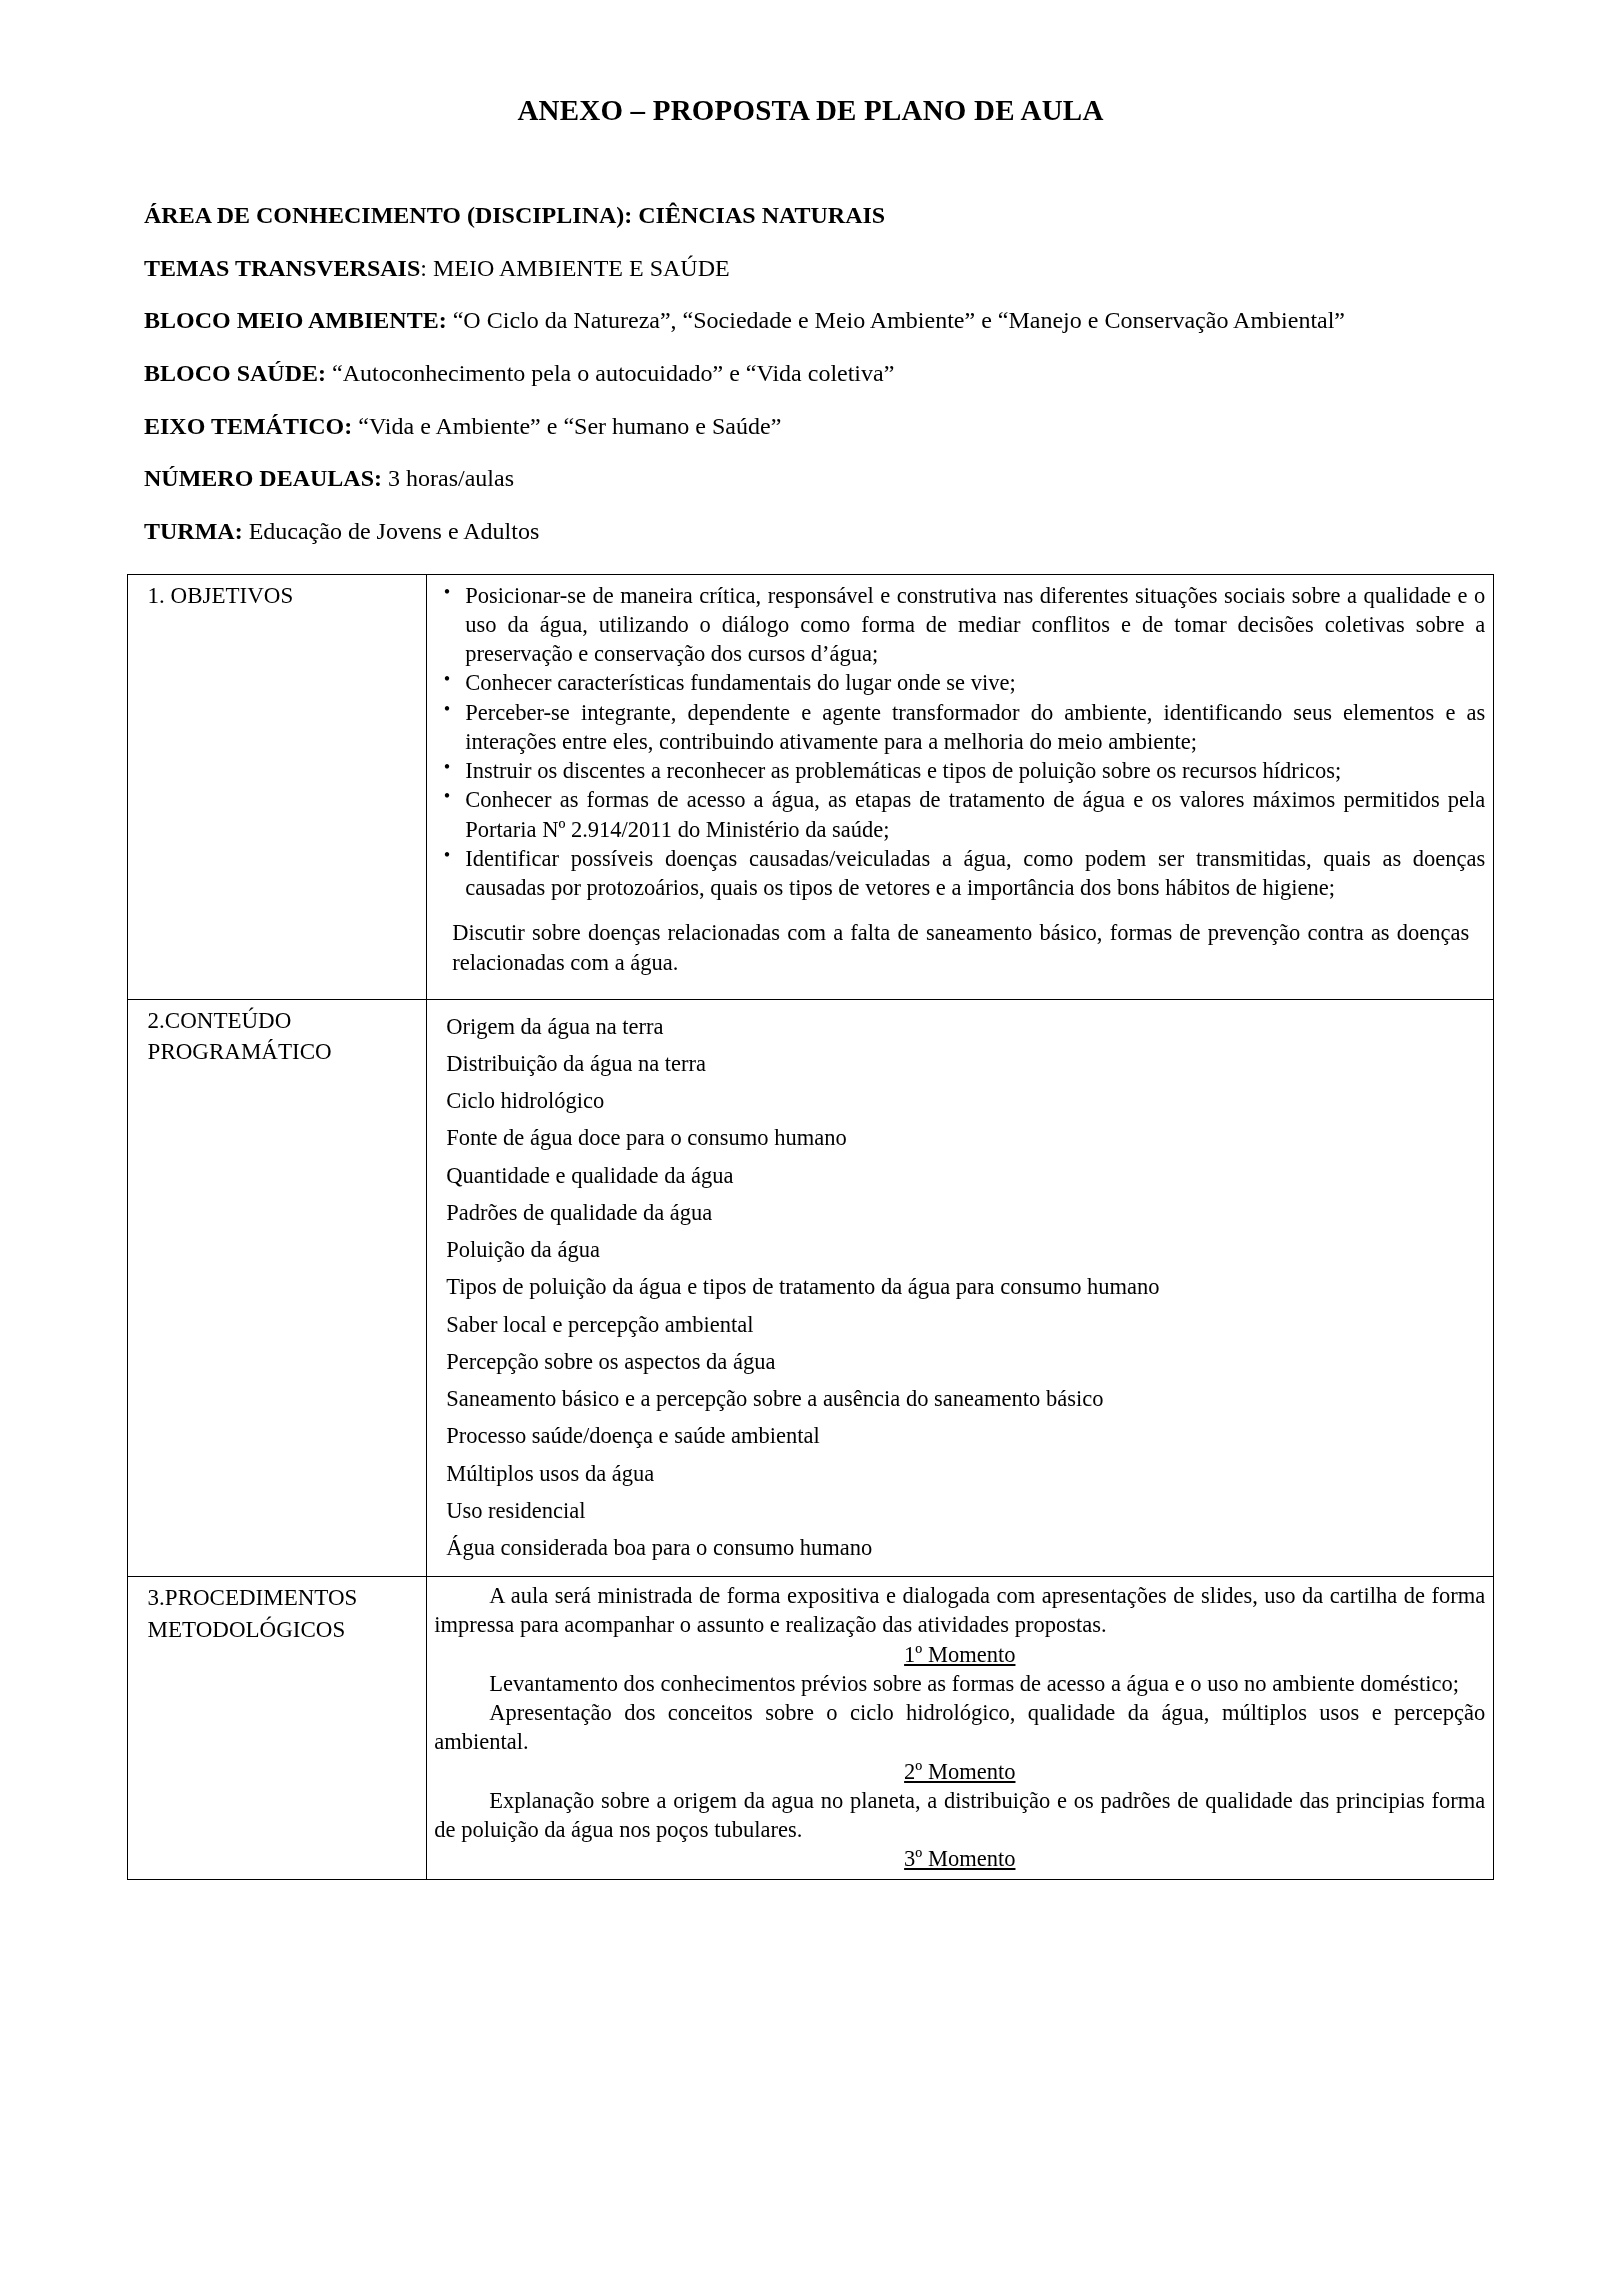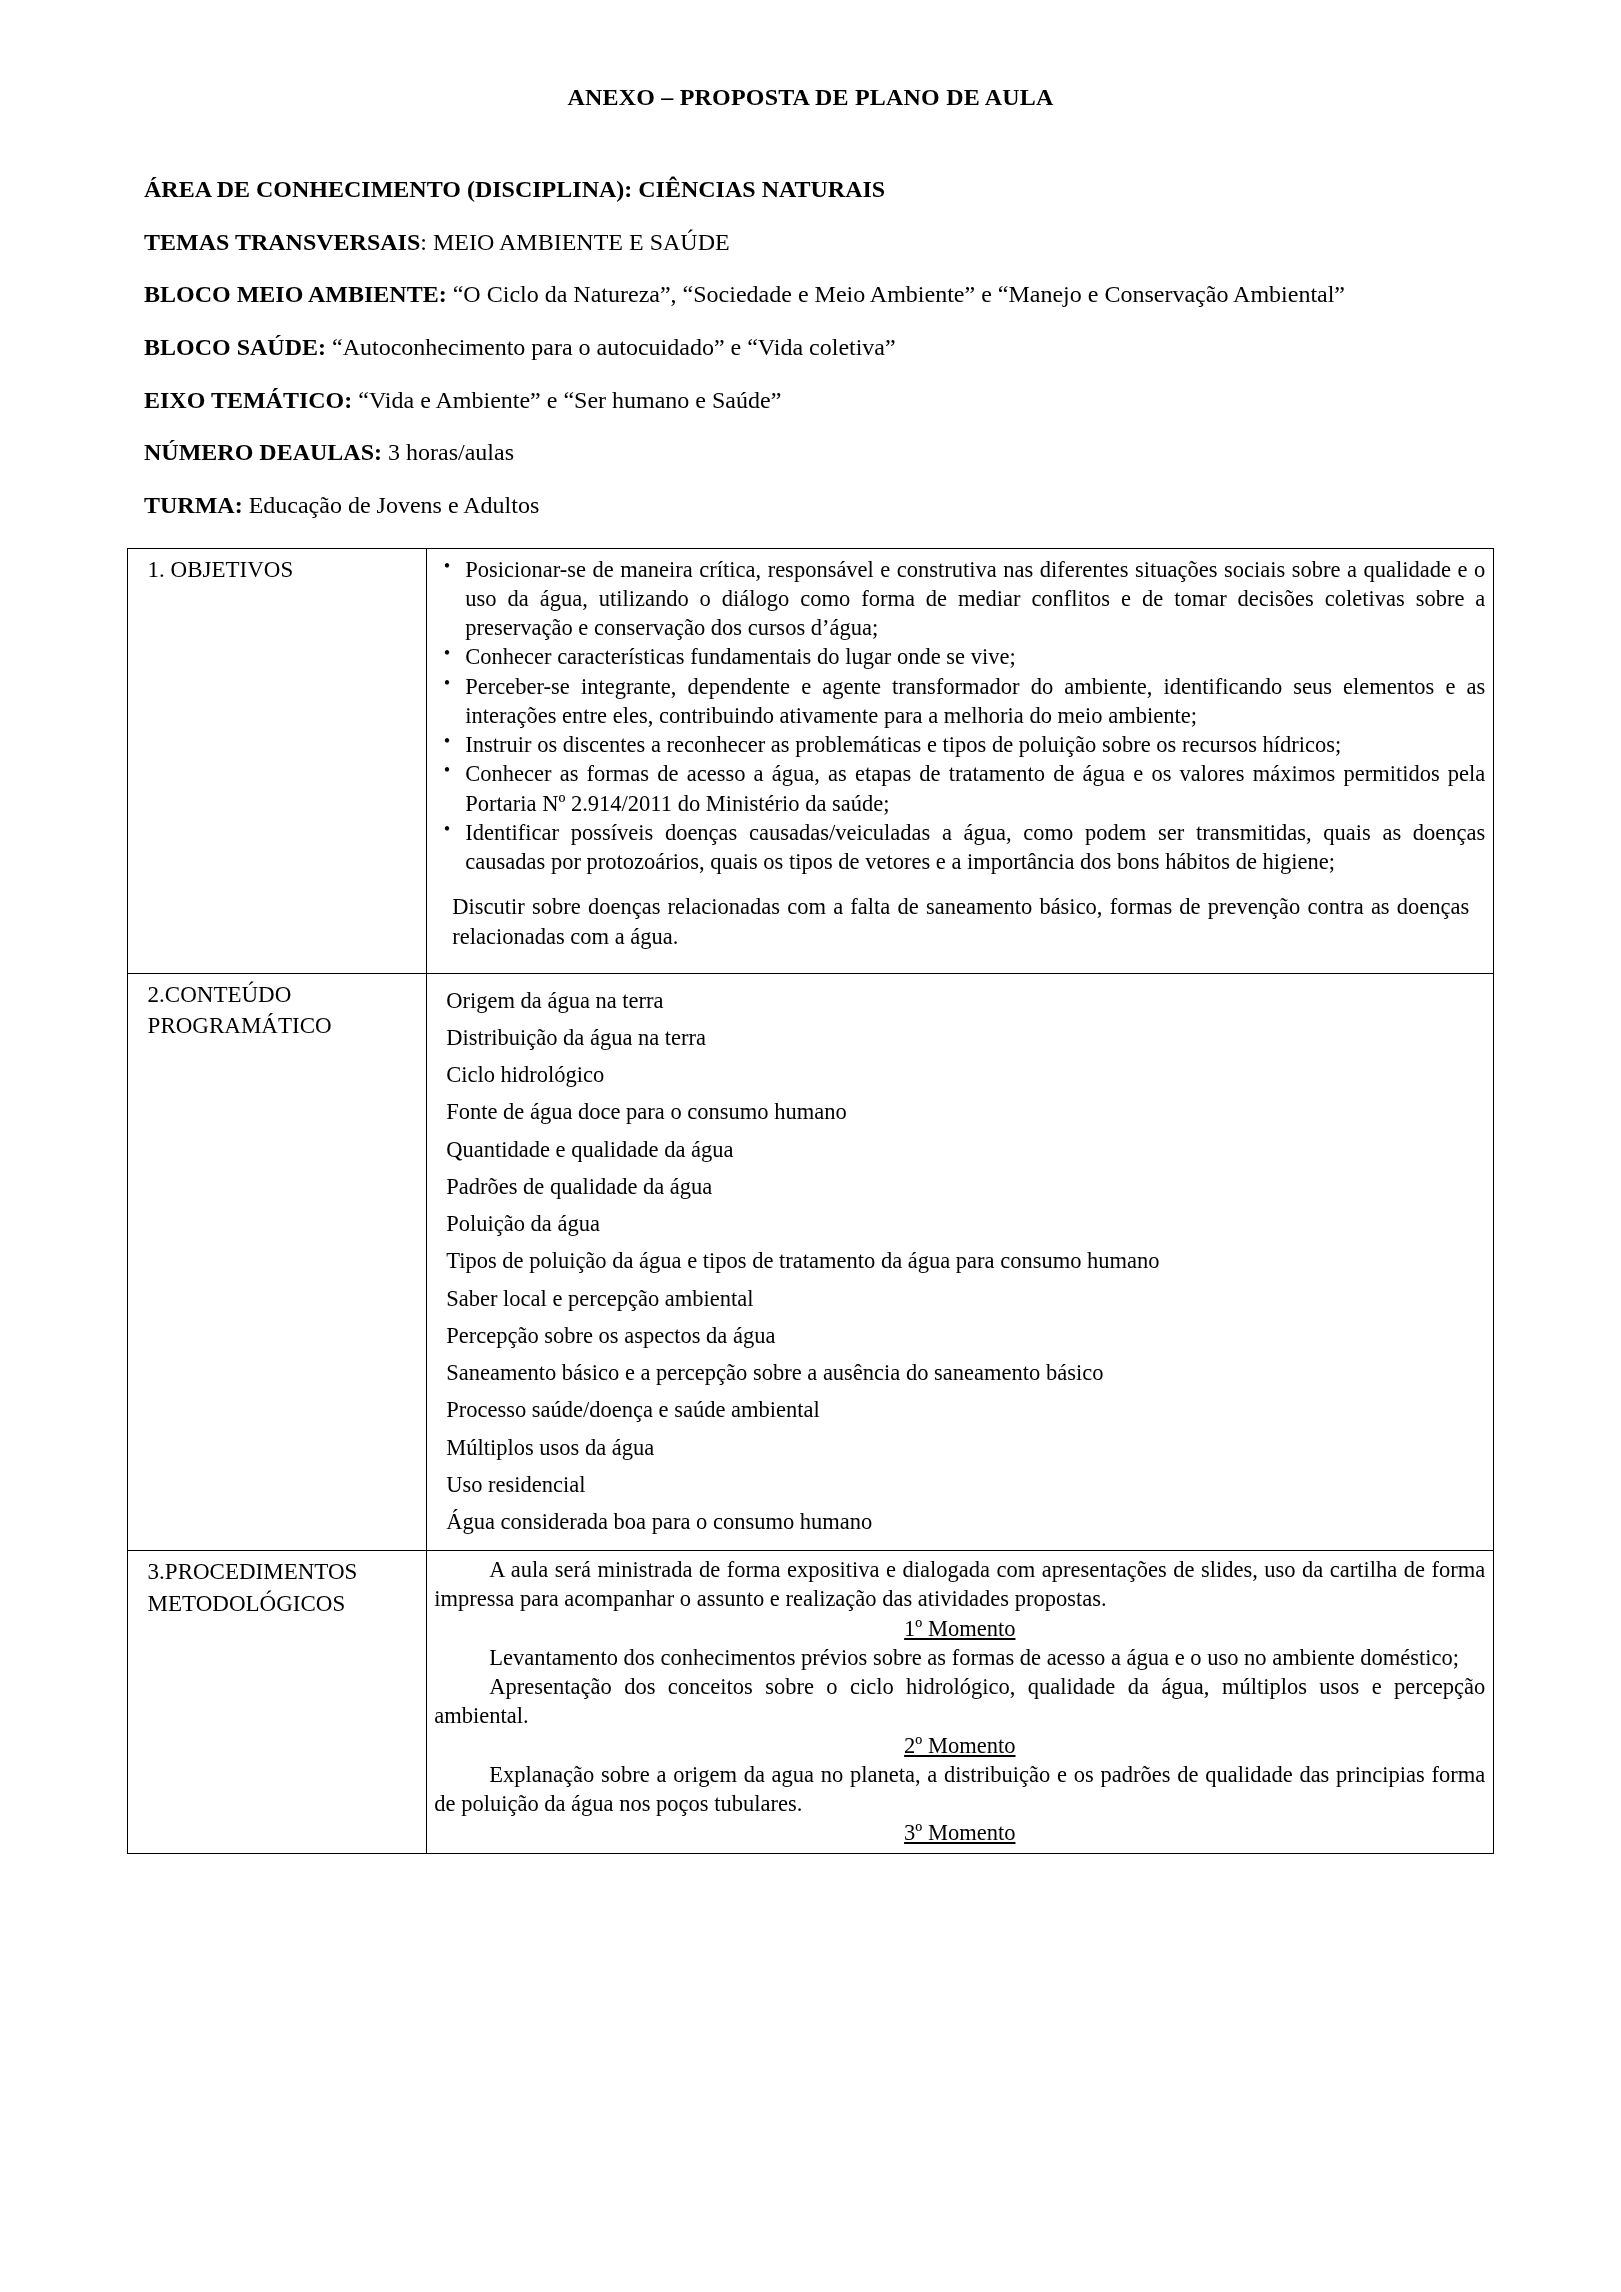--- a/index.html
+++ b/index.html
@@ -20,23 +20,23 @@
     left: 0;
     top: 0;
     width: 1621px;
     height: 2293px;
     padding: 0;
     box-sizing: border-box;
   }
   .doc-title {
     text-align: center;
     font-weight: bold;
-    font-size: 24px;
+    font-size: 29px;
     letter-spacing: 0.2px;
-    margin: 4px;
+    margin: 14px;
     padding-top: 80px;
   }
   .header-block {
     margin: 0 auto;
     width: 1333px;
     padding-top: 57px;
   }
   .hline {
     font-size: 24px;
     line-height: 1.42;
@@ -142,21 +142,21 @@
 
     <p class="hline">
       <b>TEMAS TRANSVERSAIS</b><span>: MEIO AMBIENTE E SAÚDE</span>
     </p>
 
     <p class="hline wrap">
       <b>BLOCO MEIO AMBIENTE:</b><span> “O Ciclo da Natureza”, “Sociedade e Meio Ambiente” e “Manejo e Conservação Ambiental”</span>
     </p>
 
     <p class="hline">
-      <b>BLOCO SAÚDE:</b><span> “Autoconhecimento para o autocuidado” e “Vida coletiva”</span>
+      <b>BLOCO SAÚDE:</b><span> “Autoconhecimento pela o autocuidado” e “Vida coletiva”</span>
     </p>
 
     <p class="hline">
       <b>EIXO TEMÁTICO:</b><span> “Vida e Ambiente” e “Ser humano e Saúde”</span>
     </p>
 
     <p class="hline">
       <b>NÚMERO DEAULAS:</b><span> 3 horas/aulas</span>
     </p>
 

